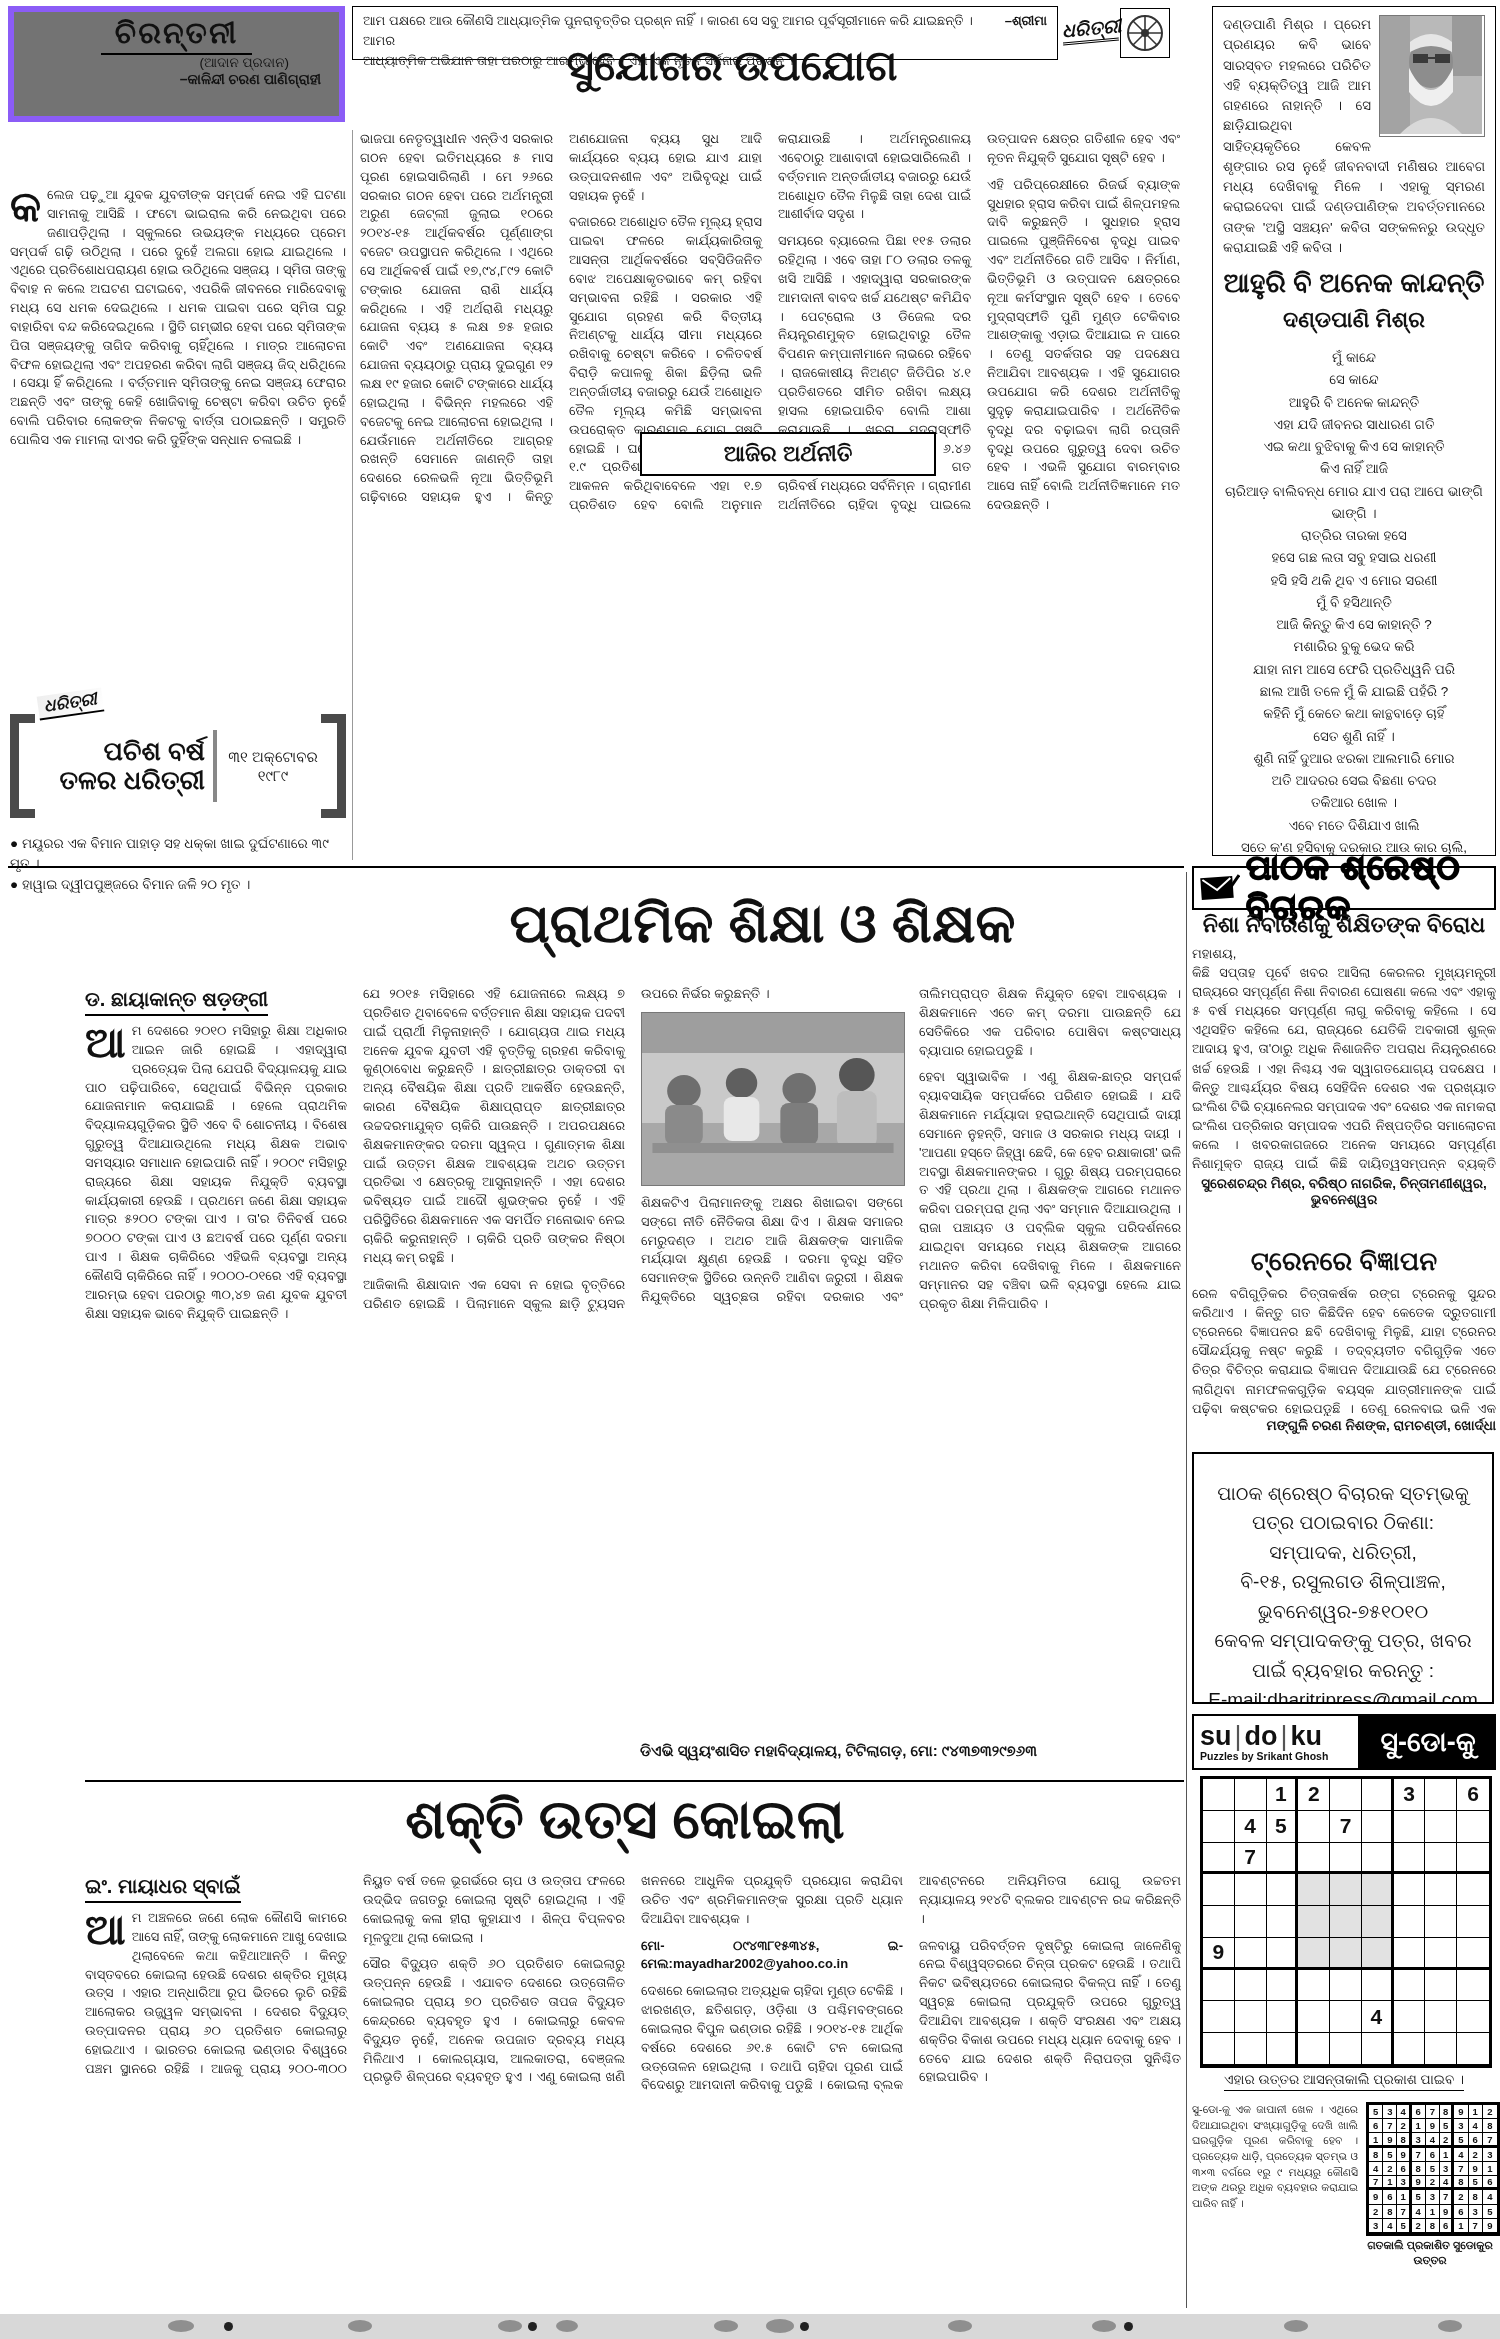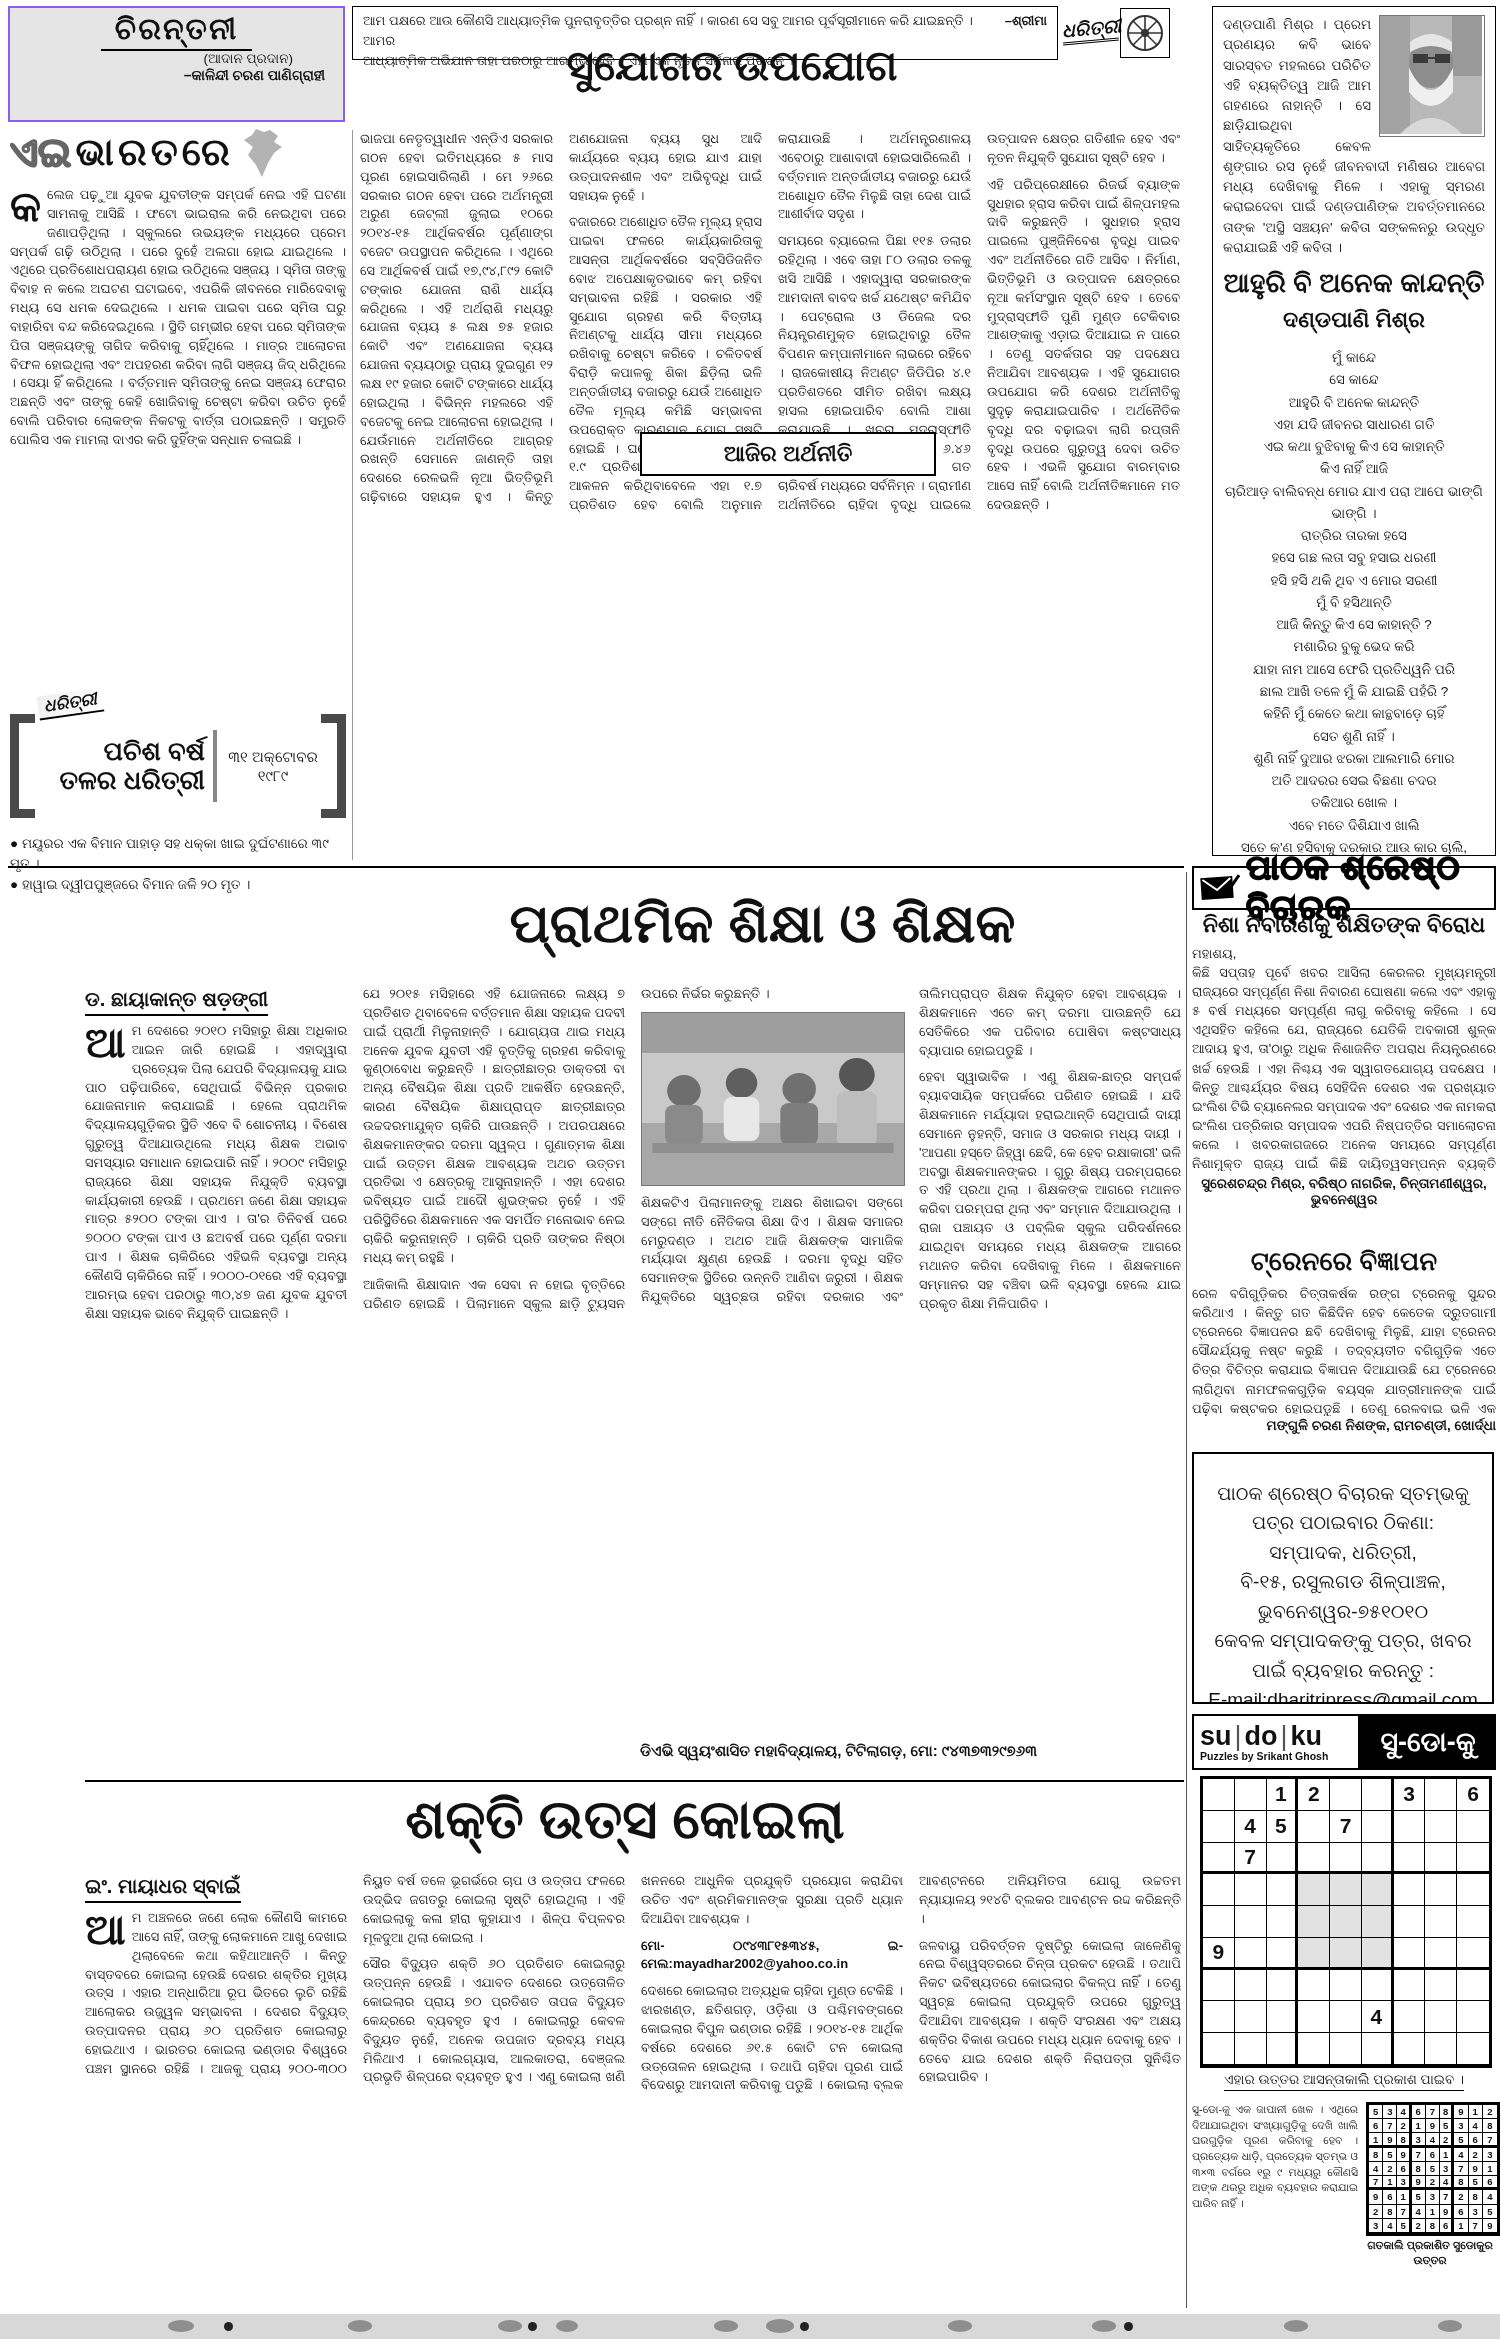--- a/index.html
+++ b/index.html
@@ -1,19 +1,19 @@
 <!DOCTYPE html>
 <html><head>
 <meta charset="utf-8">
 <style>
   html,body{margin:0;padding:0;background:#efefef;}
   #page{position:relative;width:1500px;height:2339px;background:#fff;margin:0 auto;
         font-family:"Liberation Sans","DejaVu Sans",sans-serif;color:#111;overflow:hidden;}
   .abs{position:absolute;}
-  .box{border:2px solid #8b5cf6;background:#e5e5e5;}
+  .box{border:6px solid #8b5cf6;background:#737373;}
   .just{text-align:justify;}
   .ctr{text-align:center;}
   .b{font-weight:bold;}
   .ovh{overflow:hidden;}
   .body-txt{font-size:13px;line-height:1.45;text-align:justify;}
   .cols4{column-count:4;column-gap:16px;}
   .dropcap{float:left;font-size:42px;line-height:0.9;font-weight:bold;padding:2px 6px 0 0;}
   .outline{color:#fff;-webkit-text-stroke:1.6px #000;text-shadow:0 0 1px #000;}
   .outline-gray{color:#fff;-webkit-text-stroke:1.8px #666;text-shadow:0 0 1px #666;}
   .rule-h{position:absolute;background:#000;height:2px;}
@@ -128,29 +128,20 @@
   <div class="abs b ctr" id="ed-headline">ସୁଯୋଗର ଉପଯୋଗ</div>
 
   <div class="abs body-txt cols4 ovh" id="ed-cols">
     <p>ଭାଜପା ନେତୃତ୍ୱାଧୀନ ଏନ୍‌ଡିଏ ସରକାର ଗଠନ ହେବା ଇତିମଧ୍ୟରେ ୫ ମାସ ପୂରଣ ହୋଇସାରିଲାଣି । ମେ ୨୬ରେ ସରକାର ଗଠନ ହେବା ପରେ ଅର୍ଥମନ୍ତ୍ରୀ ଅରୁଣ ଜେଟ୍‌ଲୀ ଜୁଲାଇ ୧୦ରେ ୨୦୧୪-୧୫ ଆର୍ଥିକବର୍ଷର ପୂର୍ଣ୍ଣାଙ୍ଗ ବଜେଟ ଉପସ୍ଥାପନ କରିଥିଲେ । ଏଥିରେ ସେ ଆର୍ଥିକବର୍ଷ ପାଇଁ ୧୭,୯୪,୮୯୨ କୋଟି ଟଙ୍କାର ଯୋଜନା ରାଶି ଧାର୍ଯ୍ୟ କରିଥିଲେ । ଏହି ଅର୍ଥରାଶି ମଧ୍ୟରୁ ଯୋଜନା ବ୍ୟୟ ୫ ଲକ୍ଷ ୭୫ ହଜାର କୋଟି ଏବଂ ଅଣଯୋଜନା ବ୍ୟୟ ଯୋଜନା ବ୍ୟୟଠାରୁ ପ୍ରାୟ ଦୁଇଗୁଣ ୧୨ ଲକ୍ଷ ୧୯ ହଜାର କୋଟି ଟଙ୍କାରେ ଧାର୍ଯ୍ୟ ହୋଇଥିଲା । ବିଭିନ୍ନ ମହଲରେ ଏହି ବଜେଟକୁ ନେଇ ଆଲୋଚନା ହୋଇଥିଲା । ଯେଉଁମାନେ ଅର୍ଥନୀତିରେ ଆଗ୍ରହ ରଖନ୍ତି ସେମାନେ ଜାଣନ୍ତି ତାହା ଦେଶରେ ରେଳଭଳି ନୂଆ ଭିତ୍ତିଭୂମି ଗଢ଼ିବାରେ ସହାୟକ ହୁଏ । କିନ୍ତୁ ଅଣଯୋଜନା ବ୍ୟୟ ସୁଧ ଆଦି କାର୍ଯ୍ୟରେ ବ୍ୟୟ ହୋଇ ଯାଏ ଯାହା ଉତ୍ପାଦନଶୀଳ ଏବଂ ଅଭିବୃଦ୍ଧି ପାଇଁ ସହାୟକ ନୁହେଁ ।</p>
     <p>ବଜାରରେ ଅଶୋଧିତ ତୈଳ ମୂଲ୍ୟ ହ୍ରାସ ପାଇବା ଫଳରେ କାର୍ଯ୍ୟକାରିତାକୁ ଆସନ୍ତା ଆର୍ଥିକବର୍ଷରେ ସବ୍‌ସିଡିଜନିତ ବୋଝ ଅପେକ୍ଷାକୃତଭାବେ କମ୍ ରହିବା ସମ୍ଭାବନା ରହିଛି । ସରକାର ଏହି ସୁଯୋଗ ଗ୍ରହଣ କରି ବିତ୍ତୀୟ ନିଅଣ୍ଟକୁ ଧାର୍ଯ୍ୟ ସୀମା ମଧ୍ୟରେ ରଖିବାକୁ ଚେଷ୍ଟା କରିବେ । ଚଳିତବର୍ଷ ବିରାଡ଼ି କପାଳକୁ ଶିକା ଛିଡ଼ିଲା ଭଳି ଅନ୍ତର୍ଜାତୀୟ ବଜାରରୁ ଯେଉଁ ଅଶୋଧିତ ତୈଳ ମୂଲ୍ୟ କମିଛି ସମ୍ଭାବନା ଉପରୋକ୍ତ କାରଣମାନ ଯୋଗୁ ସୃଷ୍ଟି ହୋଇଛି । ଘରୋଇ ଉତ୍ପାଦ(ଜିଡିପି)ର ୧.୯ ପ୍ରତିଶତ ବୋଲି ଅର୍ଥମନ୍ତ୍ରୀ ଆକଳନ କରିଥିବାବେଳେ ଏହା ୧.୭ ପ୍ରତିଶତ ହେବ ବୋଲି ଅନୁମାନ କରାଯାଉଛି । ଅର୍ଥମନ୍ତ୍ରଣାଳୟ ଏବେଠାରୁ ଆଶାବାଦୀ ହୋଇସାରିଲେଣି । ବର୍ତ୍ତମାନ ଅନ୍ତର୍ଜାତୀୟ ବଜାରରୁ ଯେଉଁ ଅଶୋଧିତ ତୈଳ ମିଳୁଛି ତାହା ଦେଶ ପାଇଁ ଆଶୀର୍ବାଦ ସଦୃଶ ।</p>
     <p>ସମୟରେ ବ୍ୟାରେଲ ପିଛା ୧୧୫ ଡଲାର ରହିଥିଲା । ଏବେ ତାହା ୮୦ ଡଲାର ତଳକୁ ଖସି ଆସିଛି । ଏହାଦ୍ୱାରା ସରକାରଙ୍କ ଆମଦାନୀ ବାବଦ ଖର୍ଚ୍ଚ ଯଥେଷ୍ଟ କମିଯିବ । ପେଟ୍ରୋଲ ଓ ଡିଜେଲ ଦର ନିୟନ୍ତ୍ରଣମୁକ୍ତ ହୋଇଥିବାରୁ ତୈଳ ବିପଣନ କମ୍ପାନୀମାନେ ଲାଭରେ ରହିବେ । ରାଜକୋଷୀୟ ନିଅଣ୍ଟ ଜିଡିପିର ୪.୧ ପ୍ରତିଶତରେ ସୀମିତ ରଖିବା ଲକ୍ଷ୍ୟ ହାସଲ ହୋଇପାରିବ ବୋଲି ଆଶା କରାଯାଉଛି । ଖୁଚୁରା ମୁଦ୍ରାସ୍ଫୀତି ମଧ୍ୟ କ୍ରମଶଃ ହ୍ରାସ ପାଇ ୬.୪୬ ପ୍ରତିଶତରେ ପହଞ୍ଚିଛି ଯାହା ଗତ ଚାରିବର୍ଷ ମଧ୍ୟରେ ସର୍ବନିମ୍ନ । ଗ୍ରାମୀଣ ଅର୍ଥନୀତିରେ ଚାହିଦା ବୃଦ୍ଧି ପାଇଲେ ଉତ୍ପାଦନ କ୍ଷେତ୍ର ଗତିଶୀଳ ହେବ ଏବଂ ନୂତନ ନିଯୁକ୍ତି ସୁଯୋଗ ସୃଷ୍ଟି ହେବ ।</p>
     <p>ଏହି ପରିପ୍ରେକ୍ଷୀରେ ରିଜର୍ଭ ବ୍ୟାଙ୍କ ସୁଧହାର ହ୍ରାସ କରିବା ପାଇଁ ଶିଳ୍ପମହଲ ଦାବି କରୁଛନ୍ତି । ସୁଧହାର ହ୍ରାସ ପାଇଲେ ପୁଞ୍ଜିନିବେଶ ବୃଦ୍ଧି ପାଇବ ଏବଂ ଅର୍ଥନୀତିରେ ଗତି ଆସିବ । ନିର୍ମାଣ, ଭିତ୍ତିଭୂମି ଓ ଉତ୍ପାଦନ କ୍ଷେତ୍ରରେ ନୂଆ କର୍ମସଂସ୍ଥାନ ସୃଷ୍ଟି ହେବ । ତେବେ ମୁଦ୍ରାସ୍ଫୀତି ପୁଣି ମୁଣ୍ଡ ଟେକିବାର ଆଶଙ୍କାକୁ ଏଡ଼ାଇ ଦିଆଯାଇ ନ ପାରେ । ତେଣୁ ସତର୍କତାର ସହ ପଦକ୍ଷେପ ନିଆଯିବା ଆବଶ୍ୟକ । ଏହି ସୁଯୋଗର ଉପଯୋଗ କରି ଦେଶର ଅର୍ଥନୀତିକୁ ସୁଦୃଢ଼ କରାଯାଇପାରିବ । ଅର୍ଥନୈତିକ ବୃଦ୍ଧି ଦର ବଢ଼ାଇବା ଲାଗି ରପ୍ତାନି ବୃଦ୍ଧି ଉପରେ ଗୁରୁତ୍ୱ ଦେବା ଉଚିତ ହେବ । ଏଭଳି ସୁଯୋଗ ବାରମ୍ବାର ଆସେ ନାହିଁ ବୋଲି ଅର୍ଥନୀତିଜ୍ଞମାନେ ମତ ଦେଉଛନ୍ତି ।</p>
   </div>
   <div class="abs b ctr" id="ed-inset">ଆଜିର ଅର୍ଥନୀତି</div>
 
-  <div class="abs" id="eib-head">
-    <span class="t1 outline-gray">ଏଇ</span>
-    <span class="t2">ଭାରତରେ</span>
-    <span style="margin-left:6px;">
-      <svg width="44" height="52" viewBox="0 0 44 52">
-          <path d="M16 2 L24 5 L30 3 L38 9 L34 15 L42 20 L34 26 L28 36 L22 50 L16 38 L8 28 L13 20 L4 13 L12 8 Z" fill="#b3b3b3"></path>
-        </svg>
-    </span>
-  </div>
   <div class="abs body-txt ovh" id="eib-body">
     <span class="dropcap">କ</span><span>ଲେଜ ପଢ଼ୁଆ ଯୁବକ ଯୁବତୀଙ୍କ ସମ୍ପର୍କ ନେଇ ଏହି ଘଟଣା ସାମନାକୁ ଆସିଛି । ଫଟୋ ଭାଇରାଲ କରି ନେଇଥିବା ପରେ ଜଣାପଡ଼ିଥିଲା । ସ୍କୁଲରେ ଉଭୟଙ୍କ ମଧ୍ୟରେ ପ୍ରେମ ସମ୍ପର୍କ ଗଢ଼ି ଉଠିଥିଲା । ପରେ ଦୁହେଁ ଅଲଗା ହୋଇ ଯାଇଥିଲେ । ଏଥିରେ ପ୍ରତିଶୋଧପରାୟଣ ହୋଇ ଉଠିଥିଲେ ସଞ୍ଜୟ । ସ୍ମିତା ତାଙ୍କୁ ବିବାହ ନ କଲେ ଅଘଟଣ ଘଟାଇବେ, ଏପରିକି ଜୀବନରେ ମାରିଦେବାକୁ ମଧ୍ୟ ସେ ଧମକ ଦେଇଥିଲେ । ଧମକ ପାଇବା ପରେ ସ୍ମିତା ଘରୁ ବାହାରିବା ବନ୍ଦ କରିଦେଇଥିଲେ । ସ୍ଥିତି ଗମ୍ଭୀର ହେବା ପରେ ସ୍ମିତାଙ୍କ ପିତା ସଞ୍ଜୟଙ୍କୁ ତାଗିଦ କରିବାକୁ ଚାହିଁଥିଲେ । ମାତ୍ର ଆଲୋଚନା ବିଫଳ ହୋଇଥିଲା ଏବଂ ଅପହରଣ କରିବା ଲାଗି ସଞ୍ଜୟ ଜିଦ୍ ଧରିଥିଲେ । ସେୟା ହିଁ କରିଥିଲେ । ବର୍ତ୍ତମାନ ସ୍ମିତାଙ୍କୁ ନେଇ ସଞ୍ଜୟ ଫେରାର ଅଛନ୍ତି ଏବଂ ତାଙ୍କୁ କେହି ଖୋଜିବାକୁ ଚେଷ୍ଟା କରିବା ଉଚିତ ନୁହେଁ ବୋଲି ପରିବାର ଲୋକଙ୍କ ନିକଟକୁ ବାର୍ତ୍ତା ପଠାଇଛନ୍ତି । ସମ୍ପ୍ରତି ପୋଲିସ ଏକ ମାମଲା ଦାଏର କରି ଦୁହିଁଙ୍କ ସନ୍ଧାନ ଚଳାଇଛି ।</span>
   </div>
 
   <div class="abs" id="pachisa">
     <div class="plogo">ଧରିତ୍ରୀ</div>
     <div class="wrap">
       <div class="bracketL"></div>
       <div class="ttl">
         <div>ପଚିଶ ବର୍ଷ</div>

